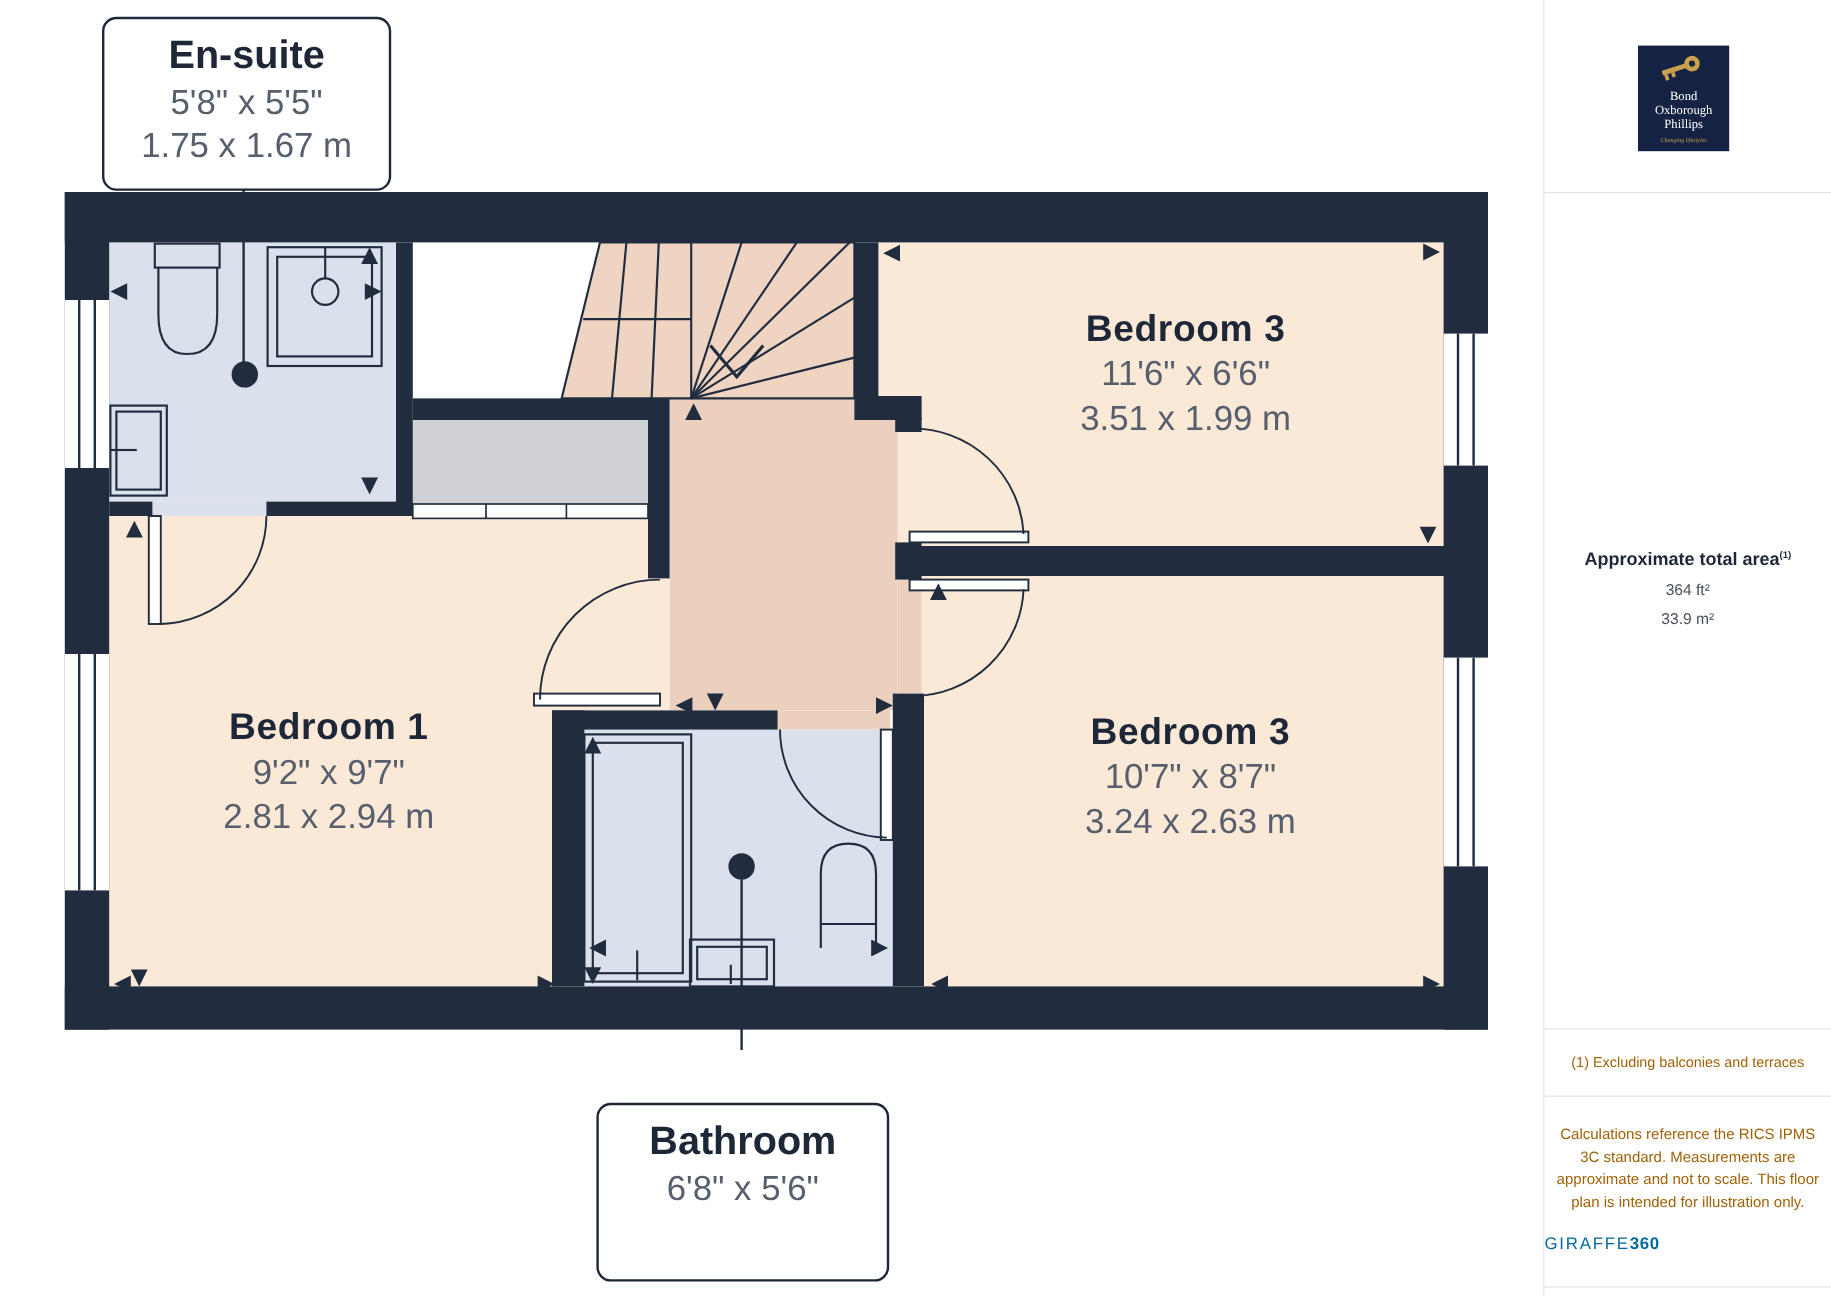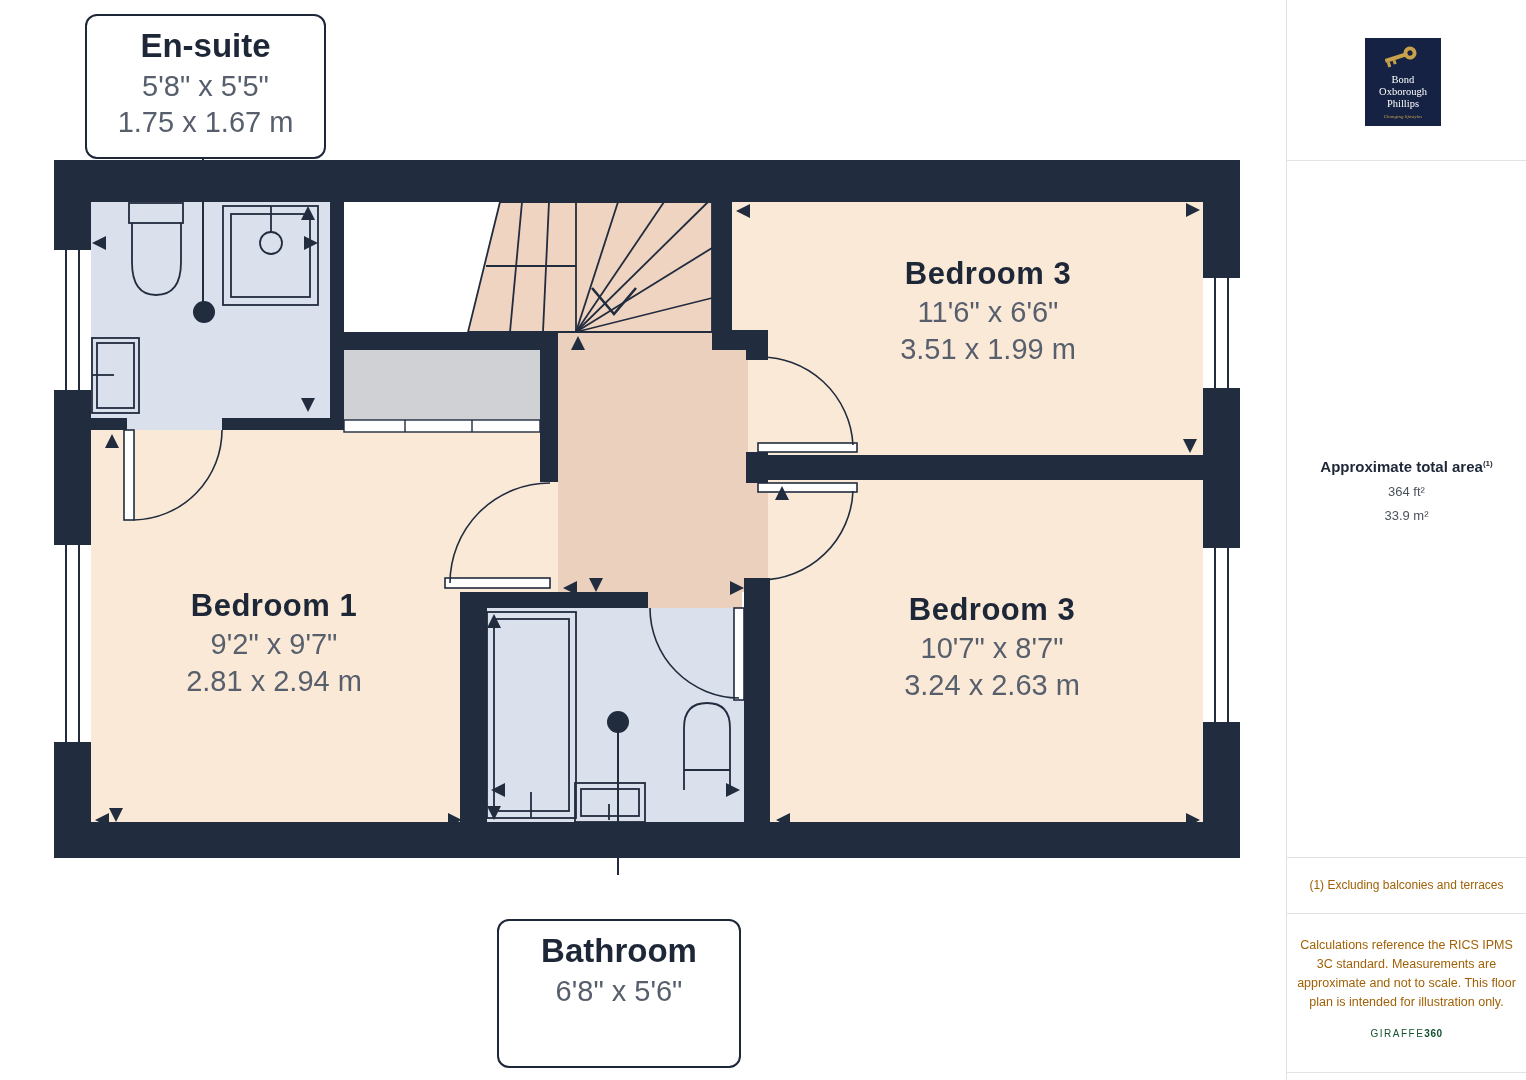--- a/index.html
+++ b/index.html
@@ -19,21 +19,21 @@
   
   .v-divider{position:absolute;left:1286px;top:0;width:1px;height:1080px;background:#e3e3e3;}
   .h-divider{position:absolute;left:1287px;width:239px;height:1px;background:#e3e3e3;}
   .logo{position:absolute;left:1365px;top:38px;width:76px;height:88px;background:#152243;color:#fff;text-align:center;}
   .logo .lines{font-family:"Liberation Serif",serif;font-size:10.5px;line-height:12px;margin-top:2px;}
   .logo .tag{font-family:"Liberation Serif",serif;font-style:italic;font-size:5px;color:#c8a24b;margin-top:4px;}
   .area-block{position:absolute;left:1287px;top:458px;width:239px;text-align:center;color:#1d2737;}
   .area-block .ttl{font-size:15px;font-weight:bold;}
   .area-block .val{font-size:13px;color:#4b525b;margin-top:9px;}
   .note{position:absolute;left:1297px;width:219px;text-align:center;font-size:12px;color:#a16207;}
-  .brand{position:absolute;left:1287px;top:1028px;width:239px;text-align:center;font-size:10px;color:#14532d;letter-spacing:1.5px;}
+  .brand{position:absolute;left:1287px;top:1028px;width:239px;text-align:left;font-size:14px;color:#0369a1;letter-spacing:1.5px;}
   .brand b{letter-spacing:.5px;}
   sup{font-size:8px;}
 </style>
 </head>
 <body>
 
 <div class="floor" style="left:732px;top:202px;width:472px;height:255px;background:#fbe9d7;"></div>
 <div class="floor" style="left:768px;top:480px;width:436px;height:342px;background:#fbe9d7;"></div>
 <div class="floor" style="left:748px;top:360px;width:20px;height:92px;background:#fbe9d7;"></div>
 <div class="floor" style="left:748px;top:483px;width:20px;height:95px;background:#ecd0be;"></div>

